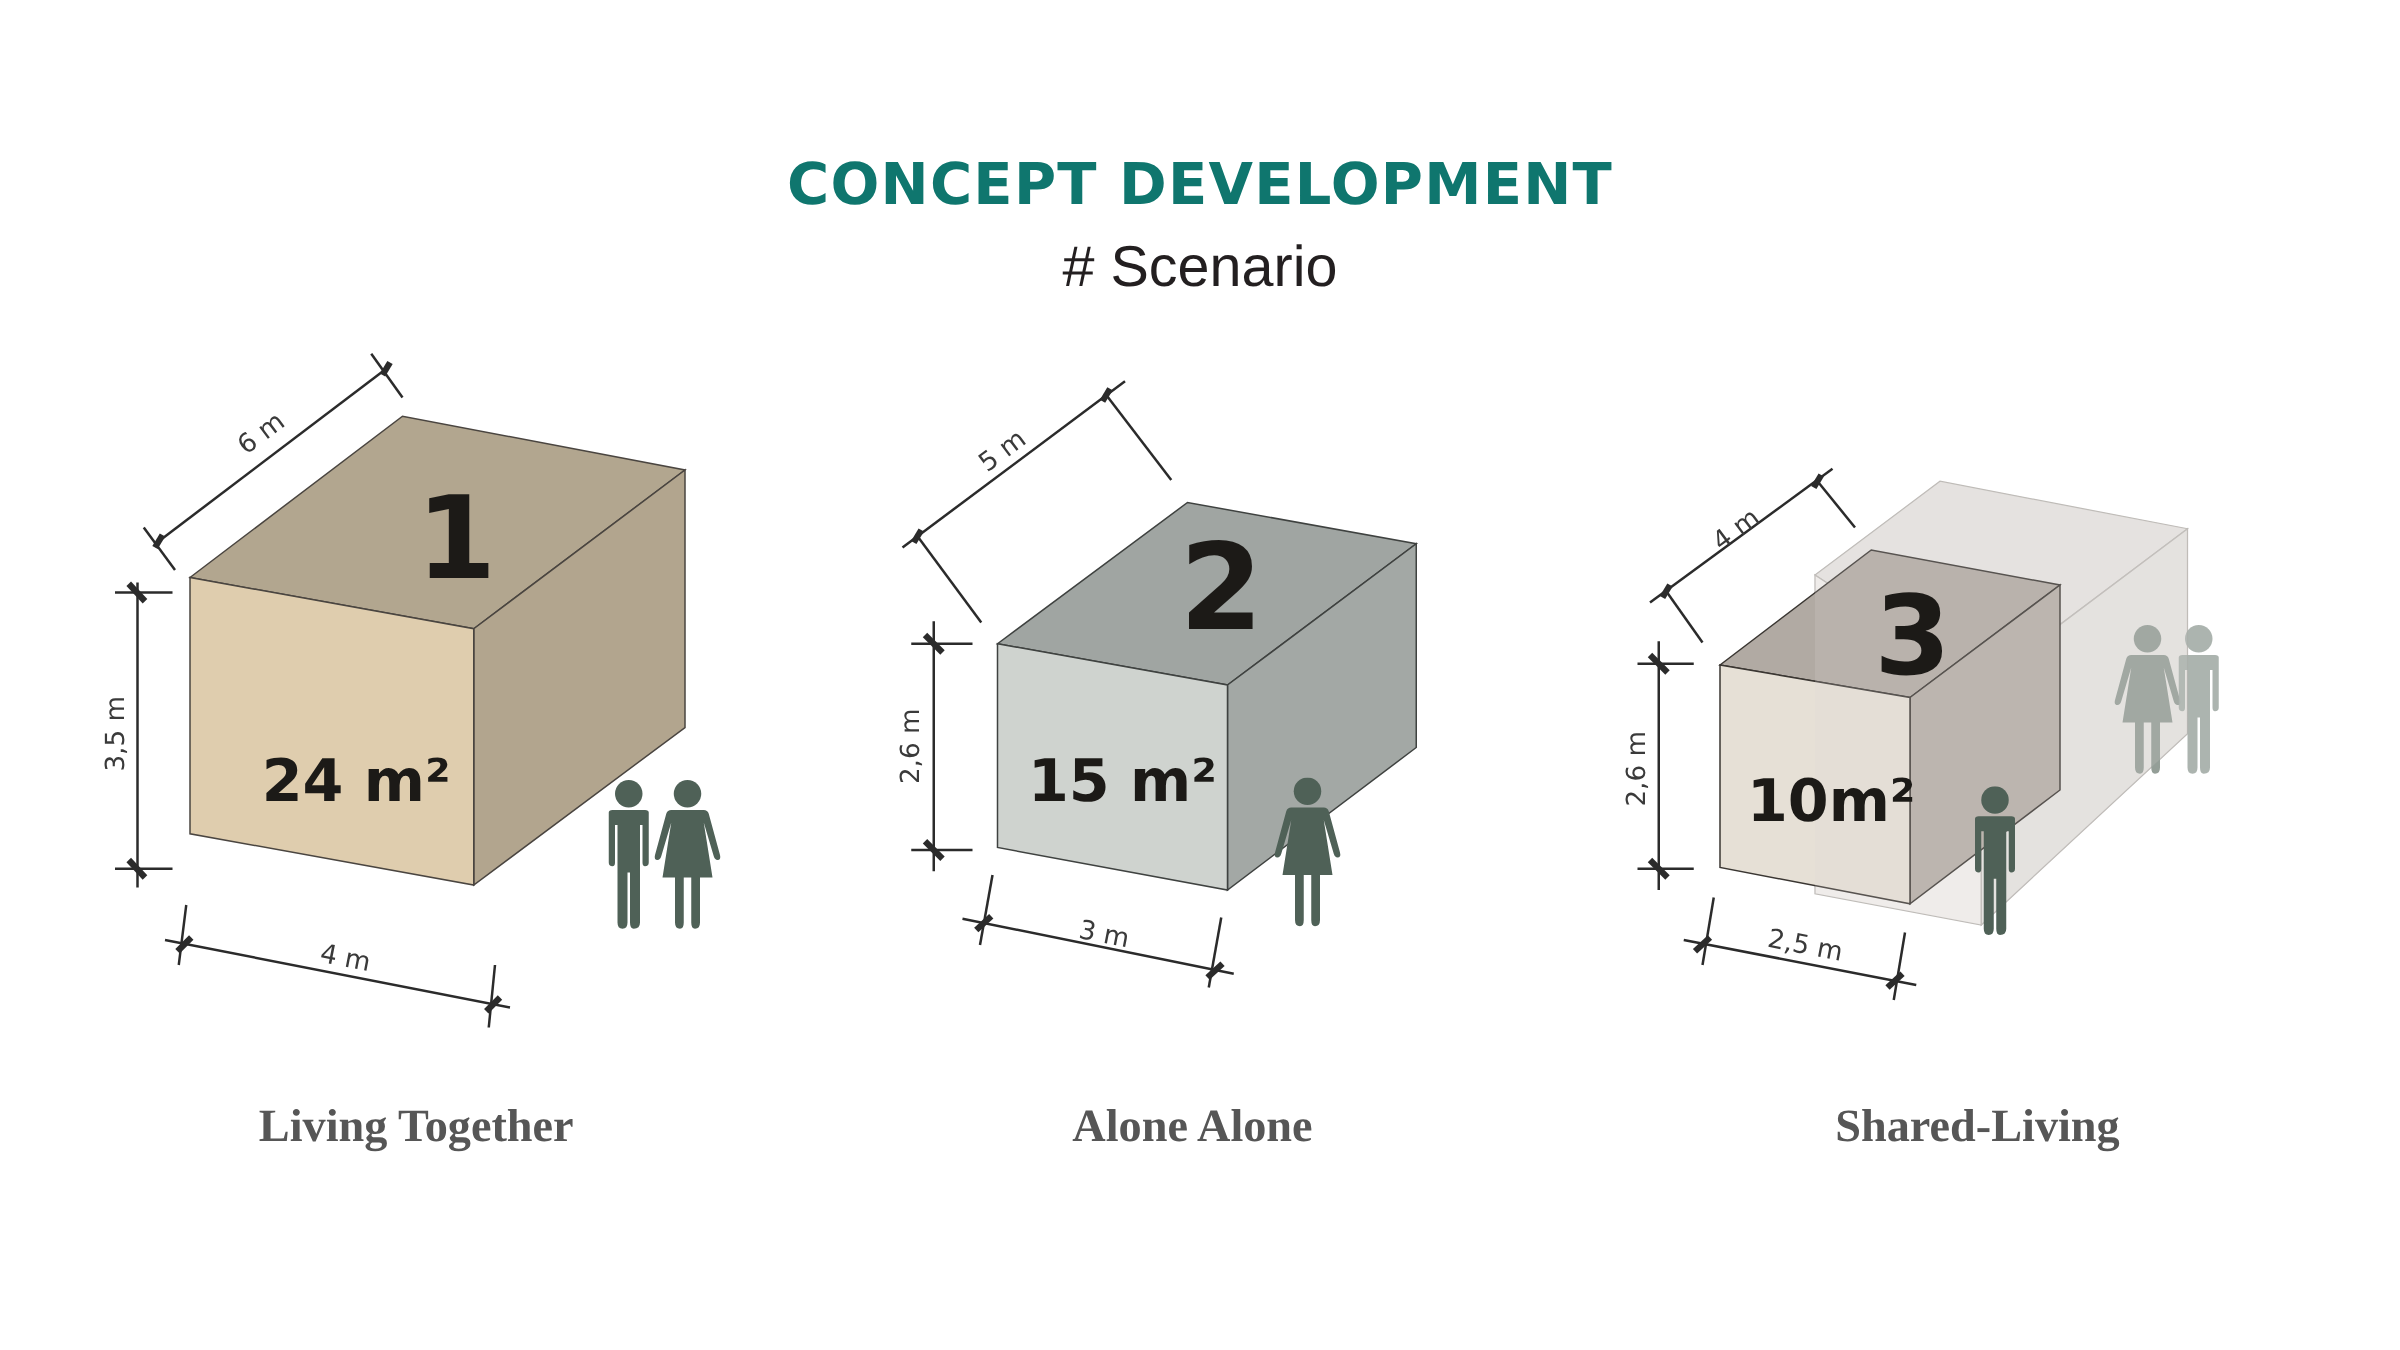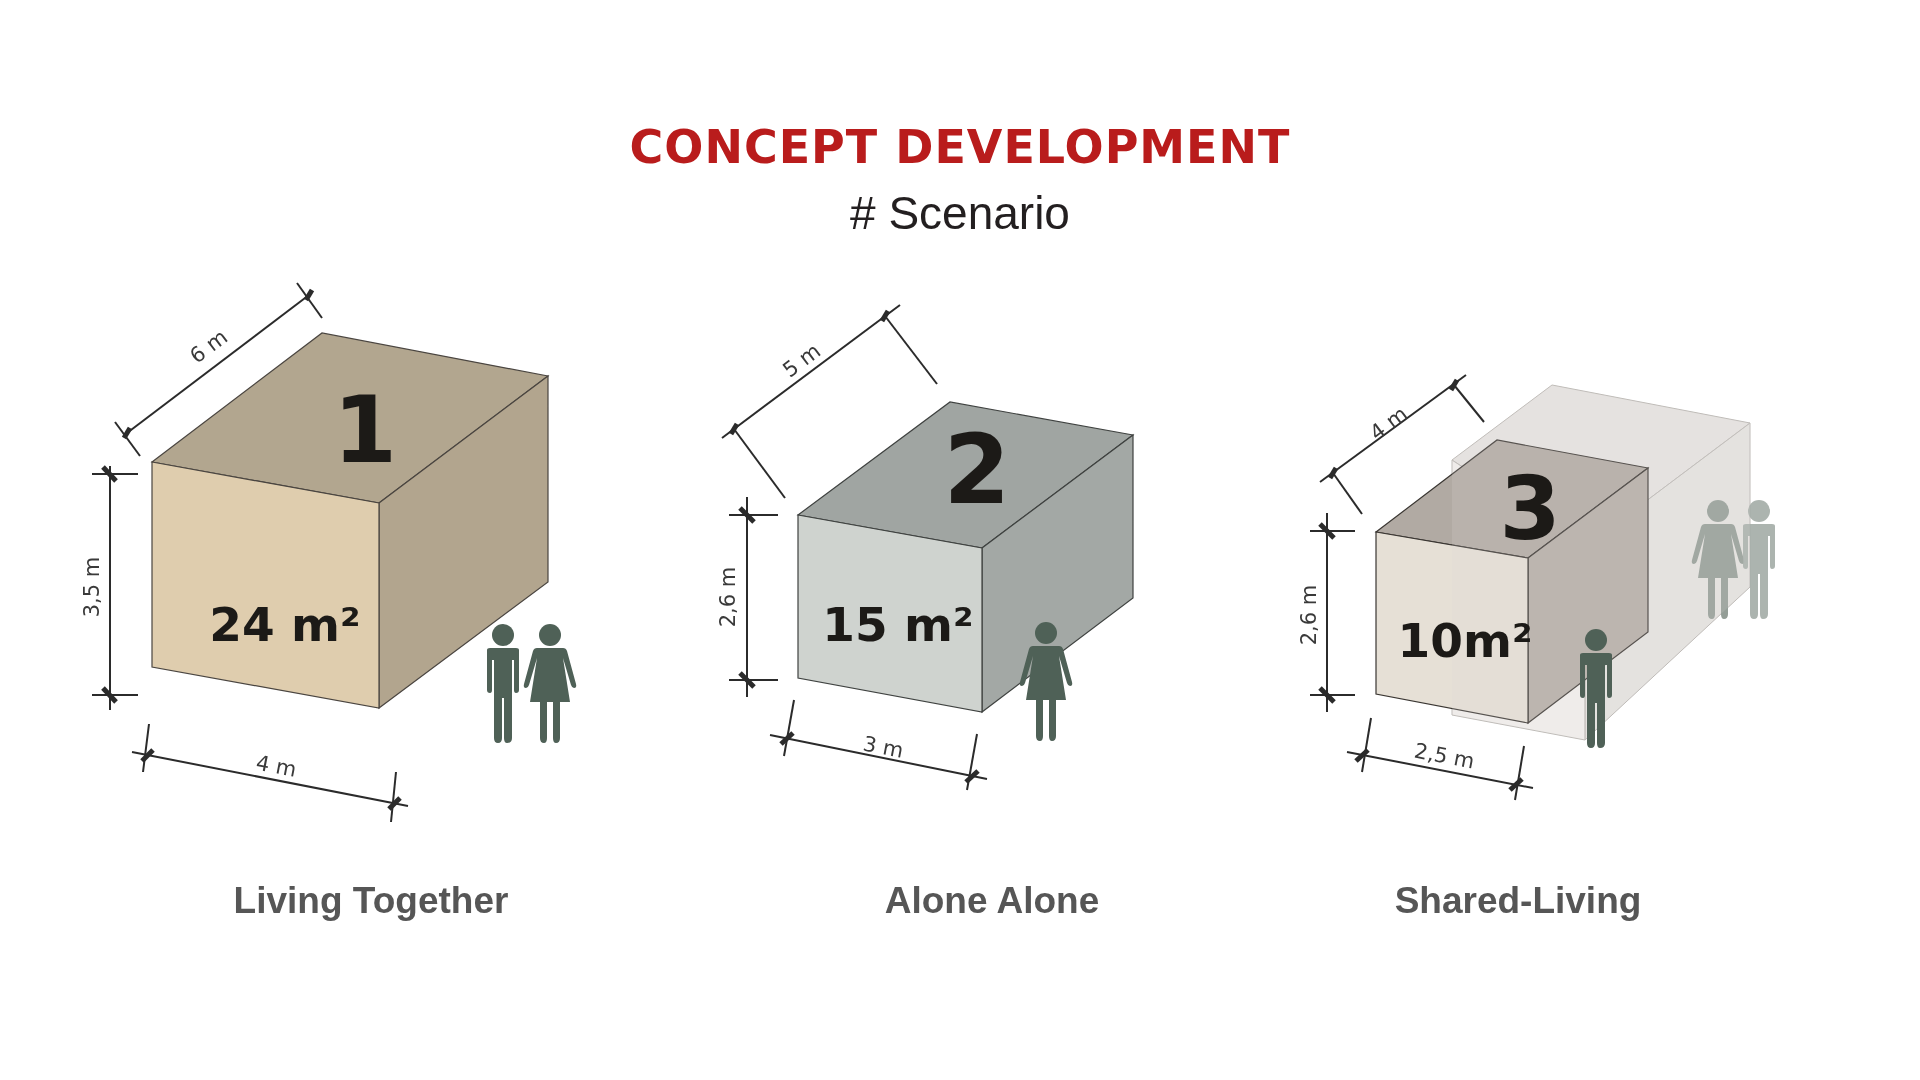--- a/index.html
+++ b/index.html
@@ -1,21 +1,21 @@
 <!DOCTYPE html>
 <html><head>
 <meta charset="utf-8">
 <style>
   html, body { margin:0; padding:0; background:#ffffff; }
   body { width:1920px; height:1080px; position:relative; overflow:hidden; font-family:"DejaVu Sans", sans-serif; }
   #stage { position:absolute; left:0; top:0; width:1920px; height:1080px; }
-  .title { position:absolute; left:0; width:1920px; text-align:center; color:#b91c1c; }
+  .title { position:absolute; left:0; width:1920px; text-align:center; color:#0f766e; }
   #main-title { top:120px; font-size:46px; font-weight:bold; letter-spacing:1px; font-family:"DejaVu Sans", sans-serif; }
   #sub-title { top:186px; font-size:46px; font-weight:normal; color:#231f20; font-family:"Liberation Sans", sans-serif; }
-  .scenario-label { position:absolute; top:880px; font-size:37px; font-weight:bold; color:#565656; font-family:Liberation Sans, sans-serif; white-space:nowrap; transform:translateX(-50%);margin-left:38px; }
+  .scenario-label { position:absolute; top:880px; font-size:37px; font-weight:bold; color:#565656; font-family:Liberation Serif, serif; white-space:nowrap; transform:translateX(-50%); }
   svg text { font-family:"DejaVu Sans", sans-serif; }
 </style>
 </head>
 <body>
 
 <div id="main-title" class="title">CONCEPT DEVELOPMENT</div>
 <div id="sub-title" class="title"># Scenario</div>
 
 <svg id="stage" width="1920" height="1080" viewBox="0 0 1920 1080">
   <defs>
@@ -155,13 +155,13 @@
       <line x1="1510" y1="790" x2="1522" y2="779" stroke-width="5"></line>
     </g>
     <text x="1443" y="763" font-size="21" fill="#3a3a3a" text-anchor="middle" transform="rotate(11 1443 763)">2,5 m</text>
 
     <use href="#man" x="1574" y="629" width="44" height="120" fill="#4f6157"></use>
   </g>
 </svg>
 
 <div class="scenario-label" style="left:333px;">Living Together</div>
 <div class="scenario-label" style="left:954px;">Alone Alone</div>
-<div class="scenario-label" style="left:1480px;">Shared-Living</div>
+<div class="scenario-label" style="left:1582px;">Shared-Living</div>
 
 </body></html>

